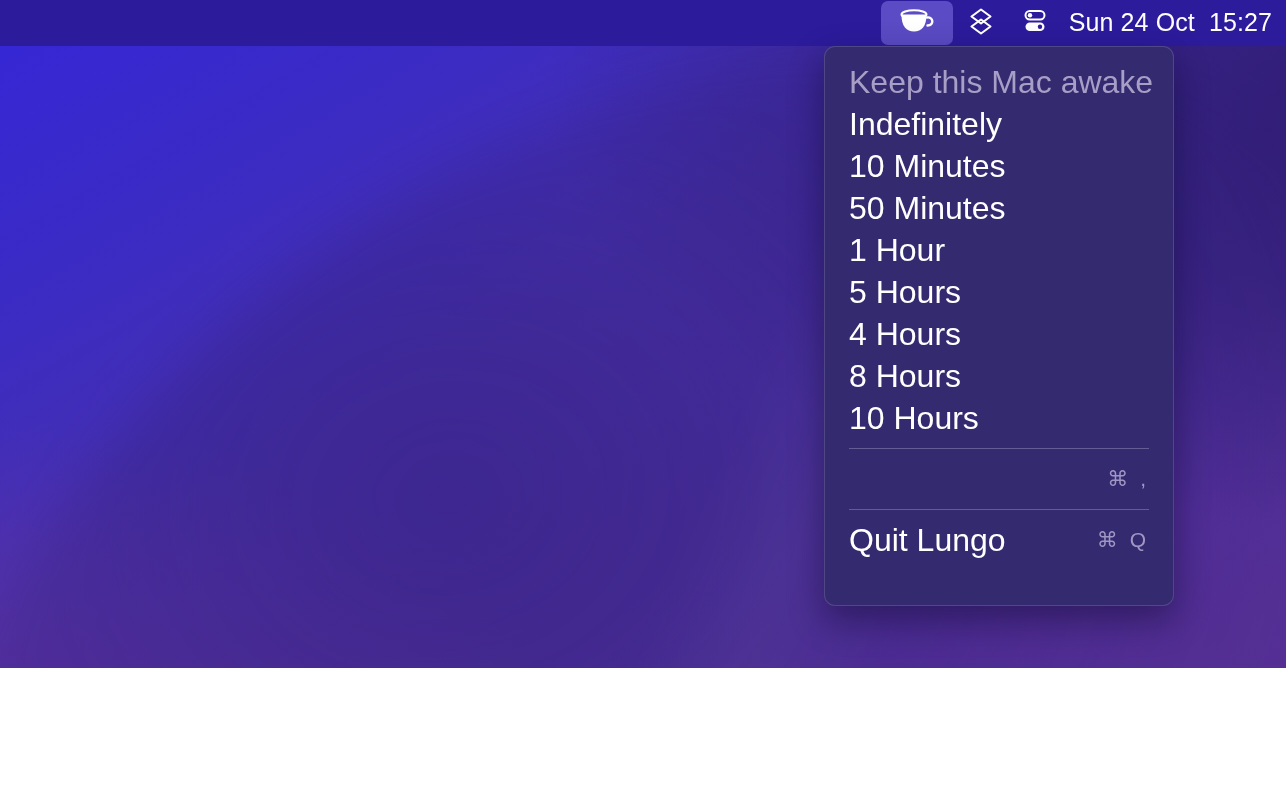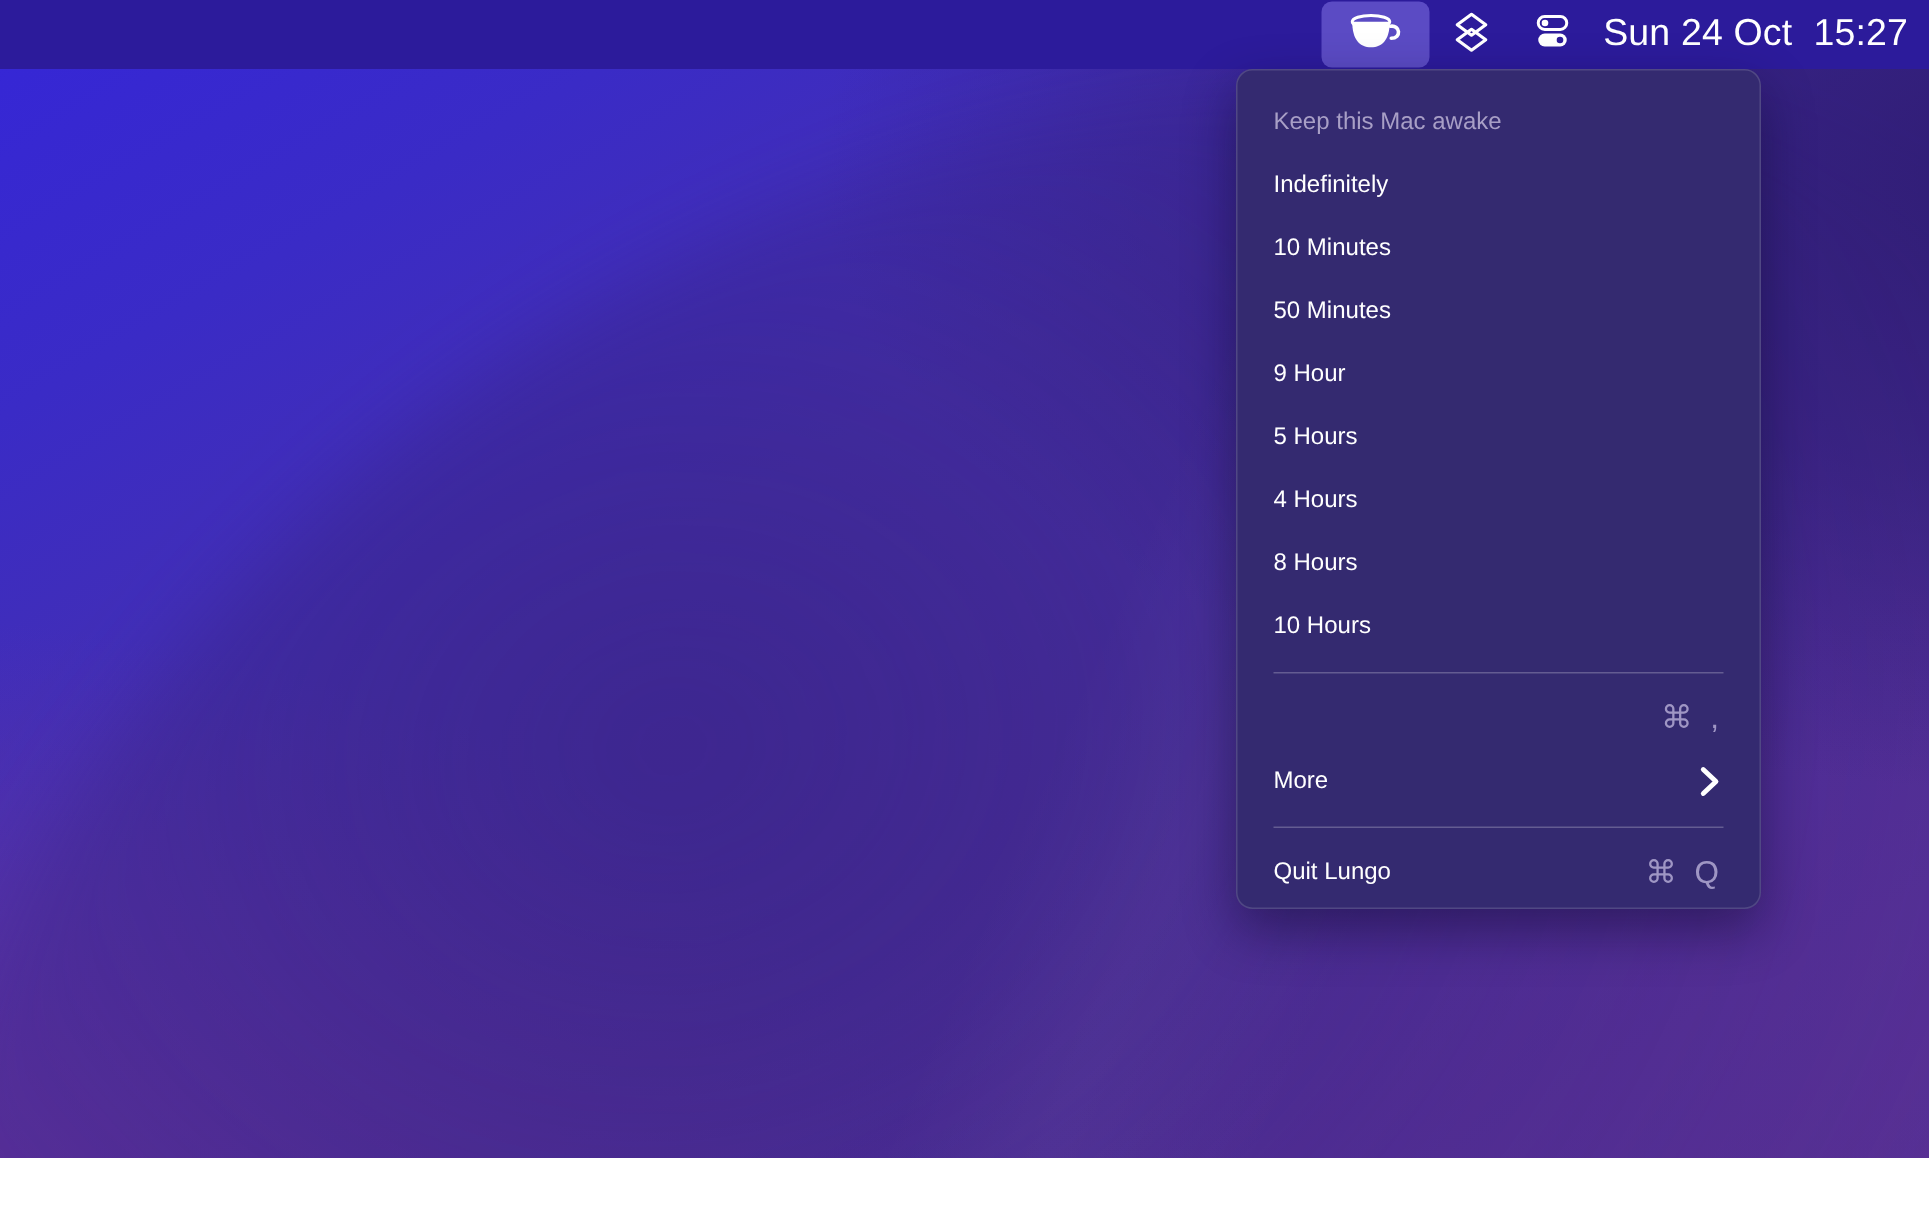--- a/index.html
+++ b/index.html
@@ -8,21 +8,21 @@
     width: 1286px;
     height: 804px;
     overflow: hidden;
     font-family: "Liberation Sans", sans-serif;
     -webkit-font-smoothing: antialiased;
   }
 
   #screen {
     position: relative;
     width: 1286px;
-    height: 772px;
+    height: 668px;
     overflow: hidden;
   }
 
   
   #desktop {
     position: absolute;
     left: 0; top: 0;
     width: 1286px;
     height: 804px;
     background:
@@ -102,21 +102,21 @@
 
   .menu-row {
     position: relative;
     height: 42px;
     display: flex;
     align-items: center;
     padding: 0 24px;
     box-sizing: border-box;
   }
   .menu-label {
-    font-size: 16px;
+    font-size: 32px;
     color: #ffffff;
     white-space: nowrap;
   }
   .menu-header .menu-label {
     color: #a89fc6;
   }
   .menu-shortcut {
     position: absolute;
     right: 24px;
     top: 50%;
@@ -194,49 +194,41 @@
     <div class="menu-row">
       <span class="menu-label">Indefinitely</span>
     </div>
     <div class="menu-row">
       <span class="menu-label">10 Minutes</span>
     </div>
     <div class="menu-row">
       <span class="menu-label">50 Minutes</span>
     </div>
     <div class="menu-row">
-      <span class="menu-label">9 Hour</span>
+      <span class="menu-label">1 Hour</span>
     </div>
     <div class="menu-row">
       <span class="menu-label">5 Hours</span>
     </div>
     <div class="menu-row">
       <span class="menu-label">4 Hours</span>
     </div>
     <div class="menu-row">
       <span class="menu-label">8 Hours</span>
     </div>
     <div class="menu-row">
       <span class="menu-label">10 Hours</span>
     </div>
 
     <div class="menu-sep"></div>
 
     <div class="menu-row">
       <span class="menu-shortcut">⌘ ,</span>
     </div>
 
-    <div class="menu-row">
-      <span class="menu-label">More</span>
-      <span class="menu-chevron">
-        <svg width="18" height="24" viewBox="0 0 18 24" aria-hidden="true">
-          <path d="M4.5 4 L13 12 L4.5 20" fill="none" stroke="#ffffff" stroke-width="3.2" stroke-linecap="round" stroke-linejoin="round"></path>
-        </svg>
-      </span>
-    </div>
 
     <div class="menu-sep"></div>
 
     <div class="menu-row">
       <span class="menu-label">Quit Lungo</span>
       <span class="menu-shortcut">⌘ Q</span>
     </div>
 
   </div>
 

